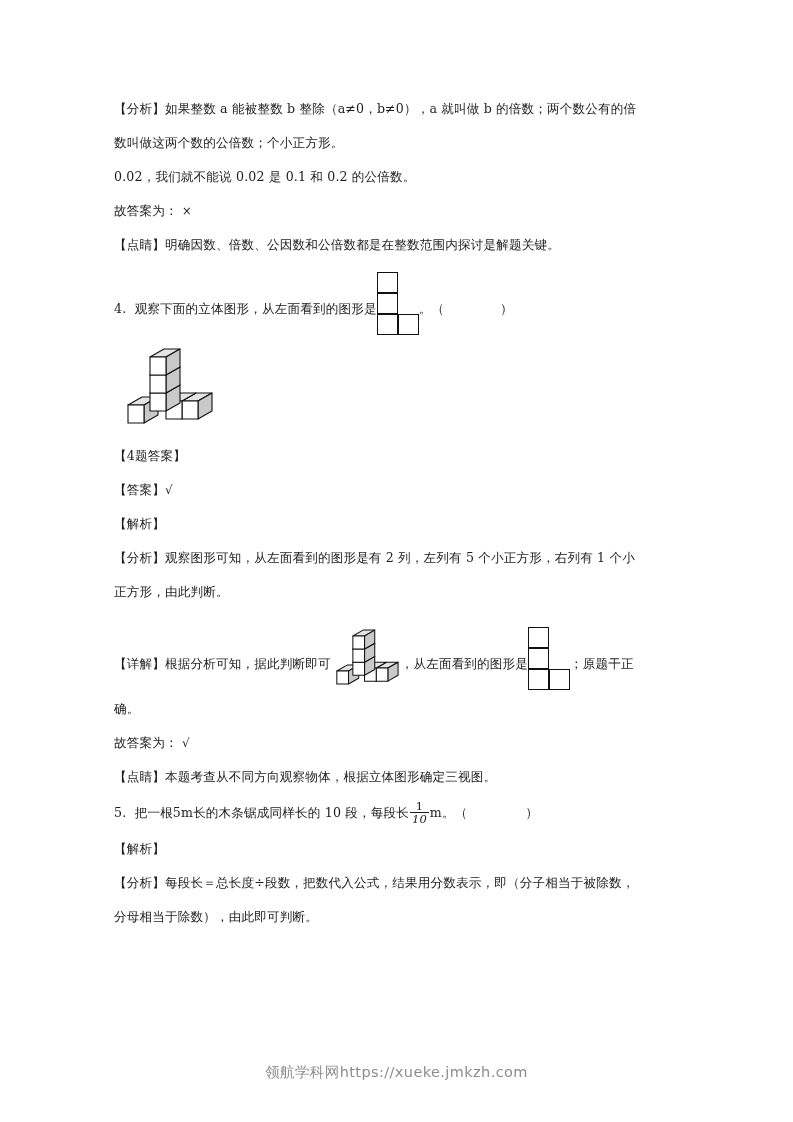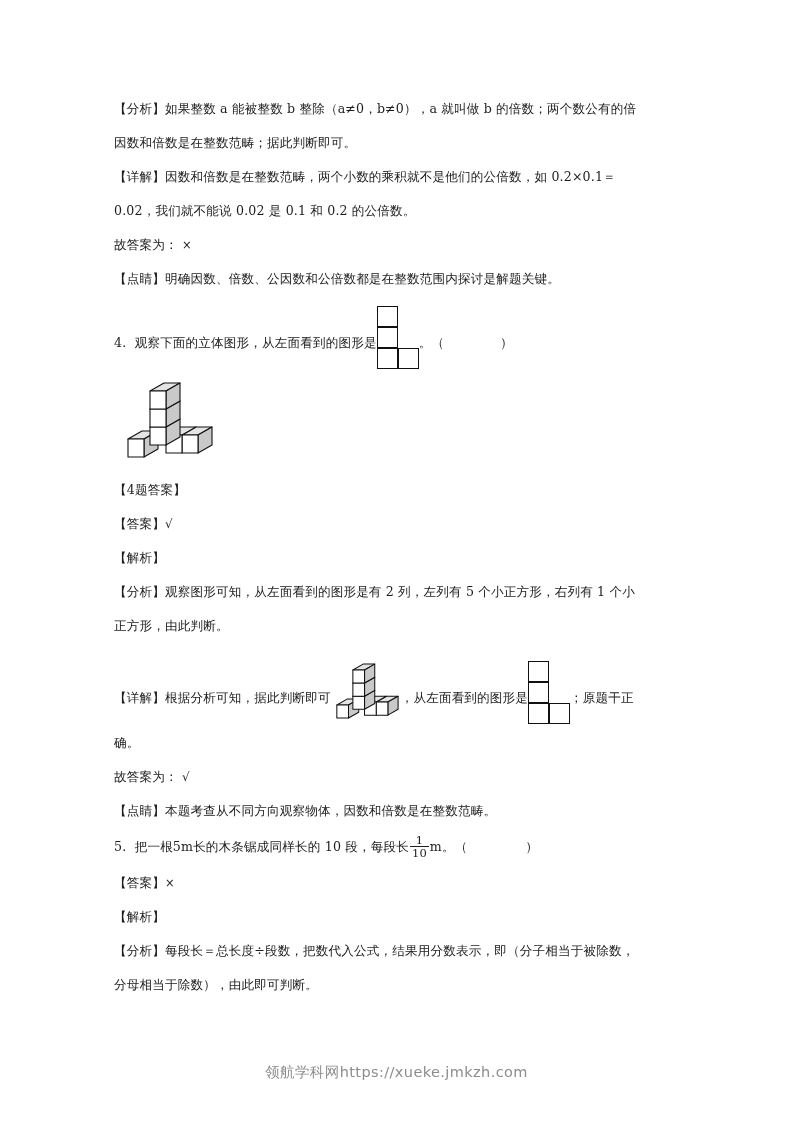--- a/index.html
+++ b/index.html
@@ -55,21 +55,21 @@
   .frac {
     display: inline-block;
     vertical-align: -0.52em;
     text-align: center;
     font-size: 11.5px;
     line-height: 1.08;
     margin: 0 1px;
     font-family: "DejaVu Serif", "Liberation Serif", serif;
   }
   .frac .n { display: block; padding: 0 2px; }
-  .frac .d { display: block; padding: 0 2px; border-top: 1px solid #1c1c1c; }
+  .frac .d { display: block; padding: 0 2px; border-top: 1px solid #1c1c1c; font-style: italic; }
 
   
   .gridfig {
     display: inline-block;
     position: relative;
     vertical-align: middle;
   }
   .gridfig .cell {
     position: absolute;
     border: 1.2px solid #111111;
@@ -100,22 +100,21 @@
   .footer .cn { }
 </style>
 </head>
 <body>
 
 <div class="page">
 
   <div class="content">
 
     <div class="line">【分析】如果整数 a 能被整数 b 整除（a≠0，b≠0），a 就叫做 b 的倍数；两个数公有的倍</div>
-    <div class="line">因数和倍数是在整数范畴；据此判断即可。</div>
-    <div class="line">【详解】因数和倍数是在整数范畴，两个小数的乘积就不是他们的公倍数，如 0.2×0.1＝</div>
+    <div class="line">数叫做这两个数的公倍数；个小正方形。</div>
     <div class="line">0.02，我们就不能说 0.02 是 0.1 和 0.2 的公倍数。</div>
     <div class="line"><span>故答案为：</span>&nbsp;<span class="cross">×</span></div>
     <div class="line">【点睛】明确因数、倍数、公因数和公倍数都是在整数范围内探讨是解题关键。</div>
 
     <div class="spacer-sm"></div>
 
     <div class="line" style="position:relative;">
       <span class="num">4.</span>&nbsp;&nbsp;<span>观察下面的立体图形，从左面看到的图形是</span><span class="gridfig" id="q4-stem-grid" style="width: 42px; height: 63px; vertical-align: -22px;"><span class="cell" style="left: 0px; top: 0px; width: 21px; height: 21px;"></span><span class="cell" style="left: 0px; top: 21px; width: 21px; height: 21px;"></span><span class="cell" style="left: 0px; top: 42px; width: 21px; height: 21px;"></span><span class="cell" style="left: 21px; top: 42px; width: 21px; height: 21px;"></span></span><span>。（</span><span style="display:inline-block;width:56px;"></span><span>）</span>
     </div>
 
@@ -180,27 +179,26 @@
               <polygon points="30,28 46,28 46,46 30,46" fill="#ffffff"></polygon>
               <polygon points="30,10 44,2 60,2 46,10" fill="#e4e4e4"></polygon>
               <polygon points="46,10 60,2 60,20 46,28" fill="#c9c9c9"></polygon>
               <polygon points="30,10 46,10 46,28 30,28" fill="#ffffff"></polygon>
             </g>
           </svg></span><span>，从左面看到的图形是</span><span class="gridfig" id="q4-detail-grid" style="width: 42px; height: 63px; vertical-align: -22px;"><span class="cell" style="left: 0px; top: 0px; width: 21px; height: 21px;"></span><span class="cell" style="left: 0px; top: 21px; width: 21px; height: 21px;"></span><span class="cell" style="left: 0px; top: 42px; width: 21px; height: 21px;"></span><span class="cell" style="left: 21px; top: 42px; width: 21px; height: 21px;"></span></span><span>；原题干正</span>
     </div>
 
     <div class="line">确。</div>
     <div class="line"><span>故答案为：</span>&nbsp;<span class="tick">√</span></div>
-    <div class="line">【点睛】本题考查从不同方向观察物体，因数和倍数是在整数范畴。</div>
+    <div class="line">【点睛】本题考查从不同方向观察物体，根据立体图形确定三视图。</div>
 
     <div class="line" style="line-height:38px;">
       <span class="num">5.</span>&nbsp;&nbsp;<span>把一根5m长的木条锯成同样长的 10 段，每段长</span><span class="frac"><span class="n">1</span><span class="d">10</span></span><span>m</span><span>。（</span><span style="display:inline-block;width:58px;"></span><span>）</span>
     </div>
 
-    <div class="line"><span>【答案】</span><span class="cross">×</span></div>
     <div class="line">【解析】</div>
     <div class="line">【分析】每段长＝总长度÷段数，把数代入公式，结果用分数表示，即（分子相当于被除数，</div>
     <div class="line">分母相当于除数），由此即可判断。</div>
 
   </div>
 
   <div class="footer">
     <span class="cn">领航学科网</span><span>https://xueke.jmkzh.com</span>
   </div>
 

